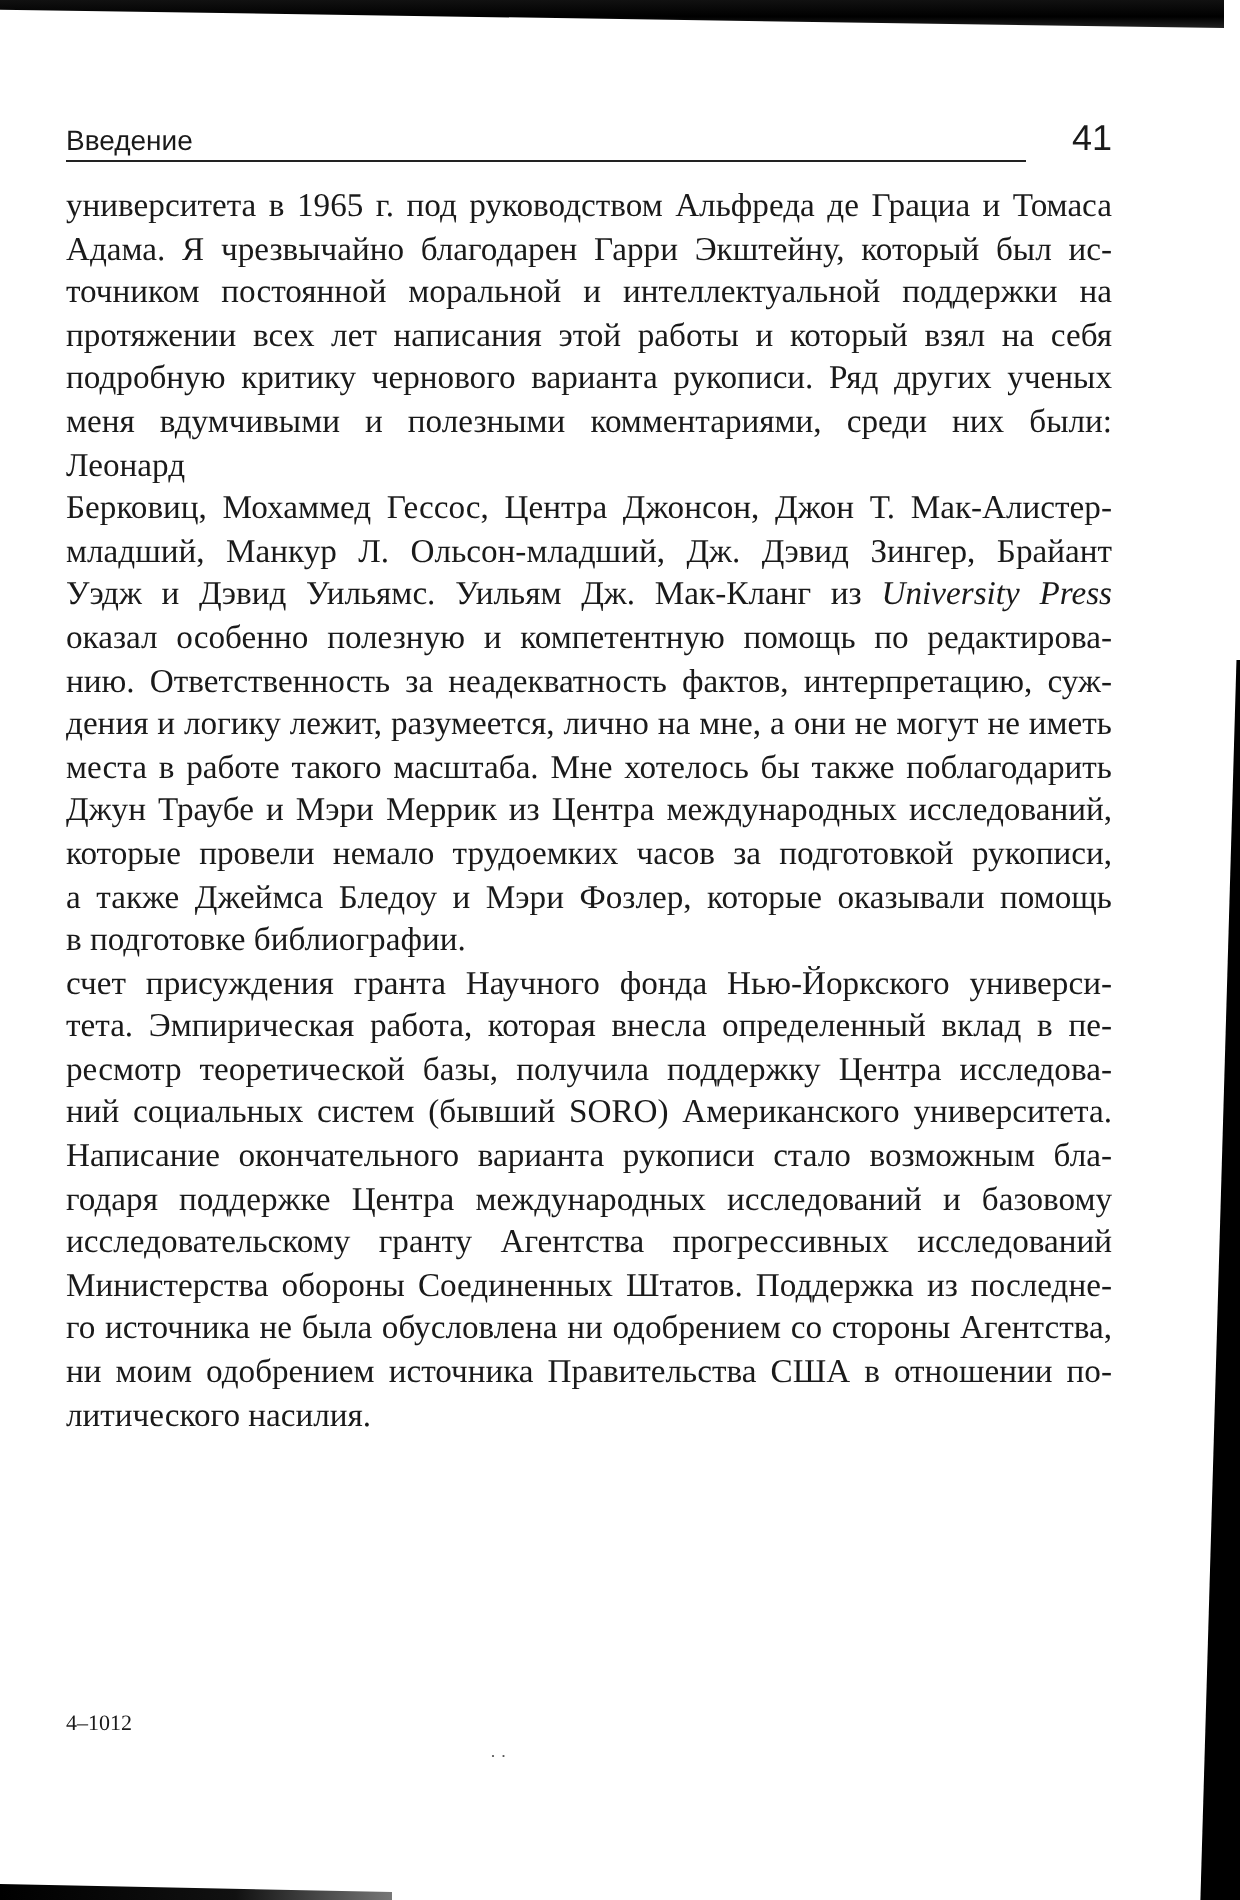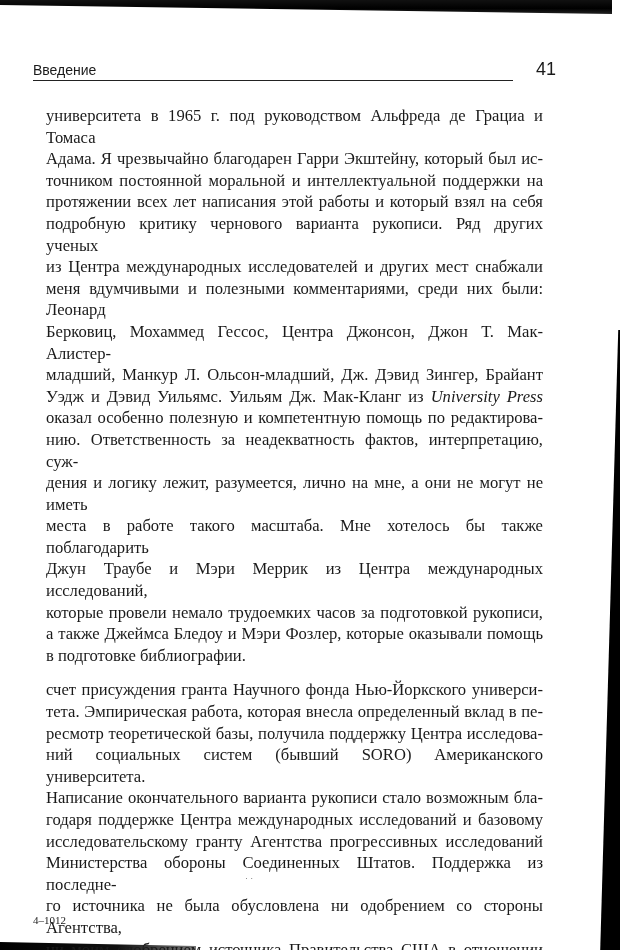--- a/index.html
+++ b/index.html
@@ -29,27 +29,27 @@
       padding-bottom: 2px; line-height: 16px;
     }
     .page-number {
       position: absolute; left: 536px; top: 59px;
       font-family: "Liberation Sans", sans-serif; font-weight: normal; font-size: 18px;
     }
     .body-text {
       position: absolute; left: 33px; top: 92px; width: 523px;
       font-family: "Liberation Serif", serif; font-size: 16.6px; line-height: 21.6px;
     }
-    .body-text p { margin: 13px; text-align: justify; text-align-last: justify; hyphens: manual; }
+    .body-text p { margin: 0; text-align: justify; text-align-last: justify; hyphens: manual; }
     .body-text p .line { display: block; text-align: justify; text-align-last: justify; }
     .body-text p .line.last { text-align-last: left; }
     .indent { text-indent: 0; }
     .indent .line.first { padding-left: 17px; }
     .signature {
-      position: absolute; left: 33px; top: 914px;
+      position: absolute; left: 33px; top: 856px;
       font-family: "Liberation Serif", serif; font-size: 11px;
     }
     .dots {
       position: absolute; left: 245px; top: 873px;
       font-family: "Liberation Serif", serif; font-size: 9px; color: #555;
     }
     i.it { font-style: italic; }
   </style>
 </head>
 <body>
@@ -61,21 +61,20 @@
 <div class="running-head">Введение</div>
 <div class="page-number">41</div>
 
 <div class="body-text">
   <p id="p0">
       <span class="line first">университета в 1965 г. под руководством Альфреда де Грациа и Томаса</span>
       <span class="line">Адама. Я чрезвычайно благодарен Гарри Экштейну, который был ис-</span>
       <span class="line">точником постоянной моральной и интеллектуальной поддержки на</span>
       <span class="line">протяжении всех лет написания этой работы и который взял на себя</span>
       <span class="line">подробную критику чернового варианта рукописи. Ряд других ученых</span>
-      <span class="line">из Центра международных исследователей и других мест снабжали</span>
       <span class="line">меня вдумчивыми и полезными комментариями, среди них были: Леонард</span>
       <span class="line">Берковиц, Мохаммед Гессос, Центра Джонсон, Джон Т. Мак-Алистер-</span>
       <span class="line">младший, Манкур Л. Ольсон-младший, Дж. Дэвид Зингер, Брайант</span>
       <span class="line">Уэдж и Дэвид Уильямс. Уильям Дж. Мак-Кланг из <i class="it">University Press</i></span>
       <span class="line">оказал особенно полезную и компетентную помощь по редактирова-</span>
       <span class="line">нию. Ответственность за неадекватность фактов, интерпретацию, суж-</span>
       <span class="line">дения и логику лежит, разумеется, лично на мне, а они не могут не иметь</span>
       <span class="line">места в работе такого масштаба. Мне хотелось бы также поблагодарить</span>
       <span class="line">Джун Траубе и Мэри Меррик из Центра международных исследований,</span>
       <span class="line">которые провели немало трудоемких часов за подготовкой рукописи,</span>

